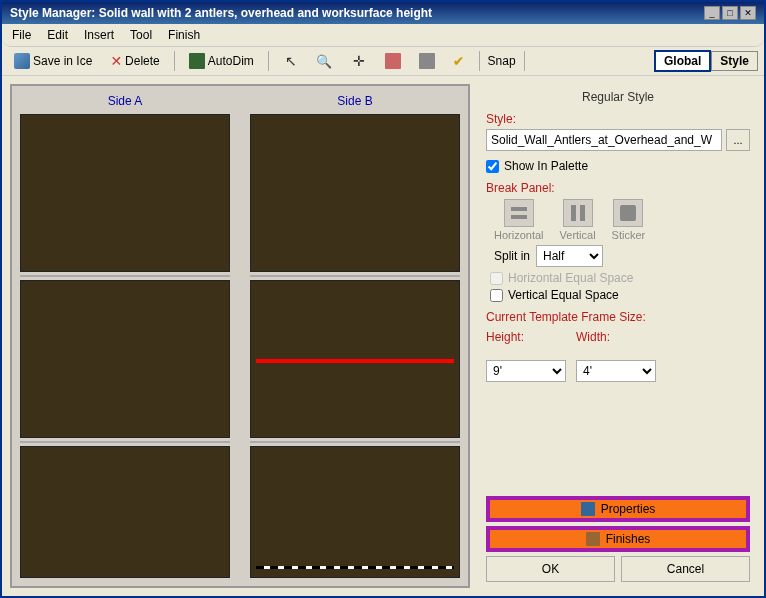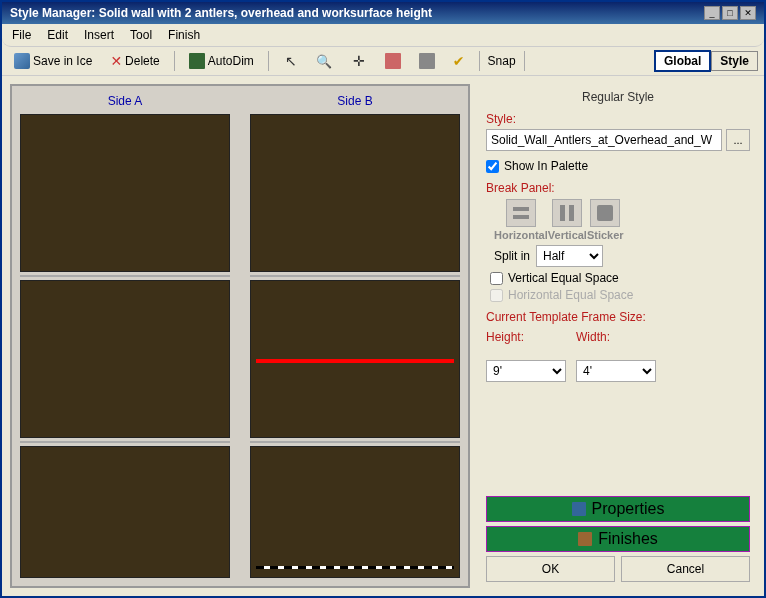--- a/index.html
+++ b/index.html
@@ -262,22 +262,22 @@
 
     .break-panel-section {
       display: flex;
       flex-direction: column;
       gap: 4px;
     }
 
     .break-panel-icons {
       display: flex;
       align-items: flex-end;
+      gap: 16px;
       padding-left: 8px;
-      font-weight: bold;
     }
 
     .break-icon-item {
       display: flex;
       flex-direction: column;
       align-items: center;
       gap: 2px;
     }
 
     .break-icon {
@@ -350,24 +350,24 @@
       background: white;
       padding: 1px 2px;
       font-size: 12px;
       height: 22px;
       width: 80px;
     }
 
     .action-btn {
       width: 100%;
       height: 26px;
-      border: 1px solid #a21caf;
-      background: #15803d;
-      cursor: pointer;
-      font-size: 16px;
+      border: 4px solid #a21caf;
+      background: #f97316;
+      cursor: pointer;
+      font-size: 12px;
       display: flex;
       align-items: center;
       justify-content: center;
       gap: 6px;
     }
 
     .bottom-buttons {
       display: flex;
       flex-direction: column;
       gap: 4px;
@@ -578,26 +578,26 @@
           <span>Split in</span>
           <select class="select-input">
             <option>Half</option>
             <option>Third</option>
             <option>Quarter</option>
           </select>
         </div>
 
         <div class="equal-space-row">
           <div class="checkbox-row">
+            <input type="checkbox" id="h-equal" disabled="" style="">
+            <label for="h-equal" class="disabled-text">Horizontal Equal Space</label>
+          </div>
+          <div class="checkbox-row">
             <input type="checkbox" id="v-equal" style="">
             <label for="v-equal">Vertical Equal Space</label>
-          </div>
-          <div class="checkbox-row">
-            <input type="checkbox" id="h-equal" disabled="" style="">
-            <label for="h-equal" class="disabled-text">Horizontal Equal Space</label>
           </div>
         </div>
       </div>
 
       <div class="frame-size-section">
         <span class="field-label">Current Template Frame Size:</span>
         <div class="dimension-row">
           <div class="dimension-field">
             <span class="field-label">Height:</span>
             <select class="dim-select">

